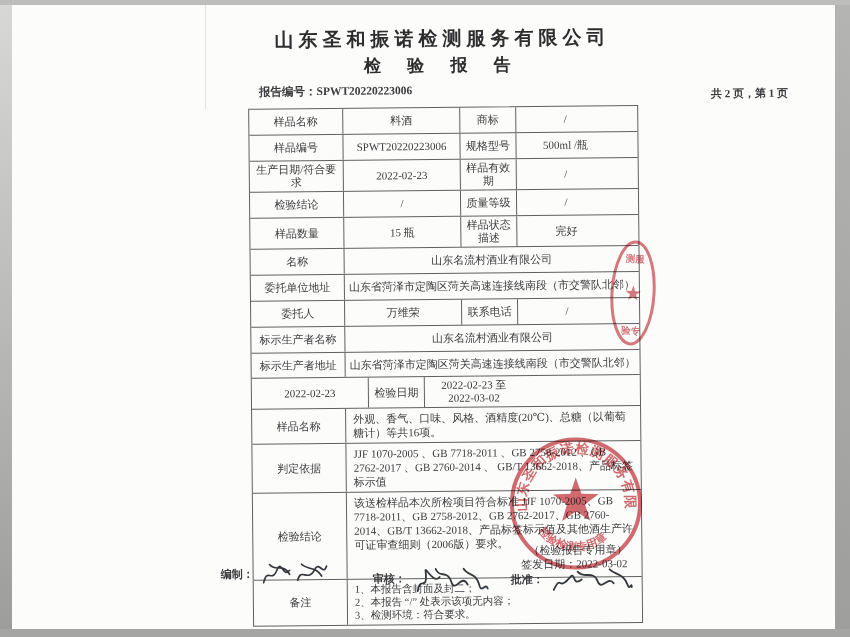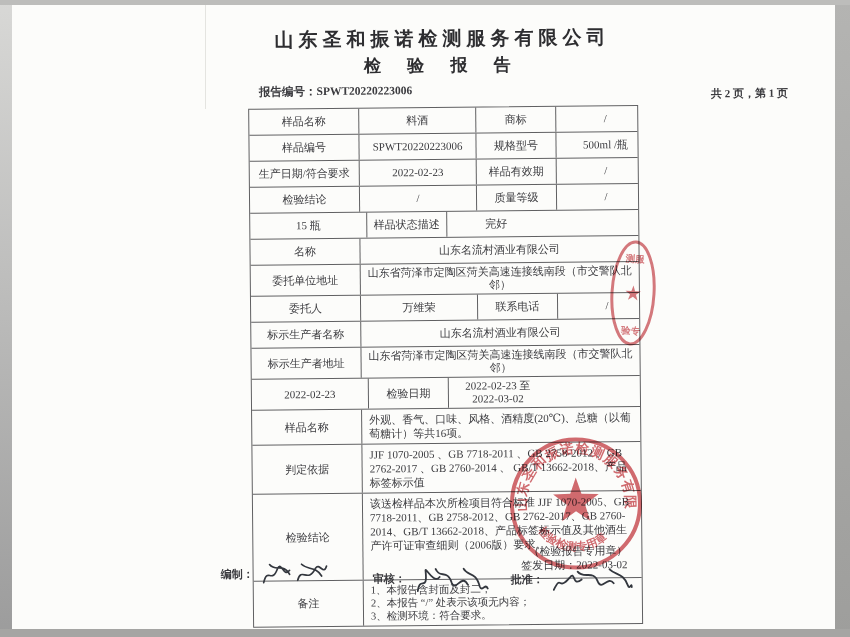--- a/index.html
+++ b/index.html
@@ -21,23 +21,23 @@
           font-size:17px;font-weight:bold;letter-spacing:11px;color:#2d2d30;}
   .meta-no{position:absolute;left:261px;top:83px;font-size:11.5px;font-weight:bold;color:#3c3c40;}
   .meta-pages{position:absolute;left:660px;top:89px;width:130px;text-align:right;font-size:11px;font-weight:bold;}
 
   .tbl{position:absolute;left:250px;top:107px;width:388px;border:1px solid #606062;}
   .tr{display:flex;border-bottom:1px solid #606062;}
   .tr:last-child{border-bottom:none;}
   .td{border-right:1px solid #606062;display:flex;align-items:center;justify-content:center;
       font-size:11px;line-height:13px;text-align:center;padding:2px 3px;box-sizing:border-box;}
   .td:last-child{border-right:none;}
-  .w1{width:110px;flex:none;}
+  .w1{width:94px;flex:none;}
   .w2{width:117px;flex:none;}
-  .w3{width:80px;flex:none;}
+  .w3{width:56px;flex:none;}
   .w4{width:98px;flex:none;}
   .wide{flex:1;}
   .h25{min-height:25px;} .h24{min-height:24px;} .h28{min-height:28px;} .h30{min-height:30px;}
   .h86{min-height:86px;} .h40{min-height:40px;}
   .leftalign{justify-content:flex-start;text-align:left;padding:3px 7px;line-height:14px;}
   .conc{position:relative;align-items:flex-start;}
   .conc-note{position:absolute;right:14px;bottom:6px;text-align:right;font-size:11px;line-height:14px;}
   .remarks{flex-direction:column;align-items:flex-start;justify-content:center;}
   .remarks div{font-size:10.5px;line-height:13px;}
 
@@ -86,20 +86,21 @@
       <div class="td w3 h25">样品有效期</div>
       <div class="td w4 h25">/</div>
     </div>
     <div class="tr">
       <div class="td w1 h25">检验结论</div>
       <div class="td w2 h25">/</div>
       <div class="td w3 h25">质量等级</div>
       <div class="td w4 h25">/</div>
     </div>
     <div class="tr">
+      <div class="td w1 h25">样品数量</div>
       <div class="td w2 h25">15 瓶</div>
       <div class="td w3 h25">样品状态描述</div>
       <div class="td w4 h25">完好</div>
     </div>
     <div class="tr">
       <div class="td w1 h25">名称</div>
       <div class="td wide h25">山东名流村酒业有限公司</div>
     </div>
     <div class="tr">
       <div class="td w1 h25">委托单位地址</div>

